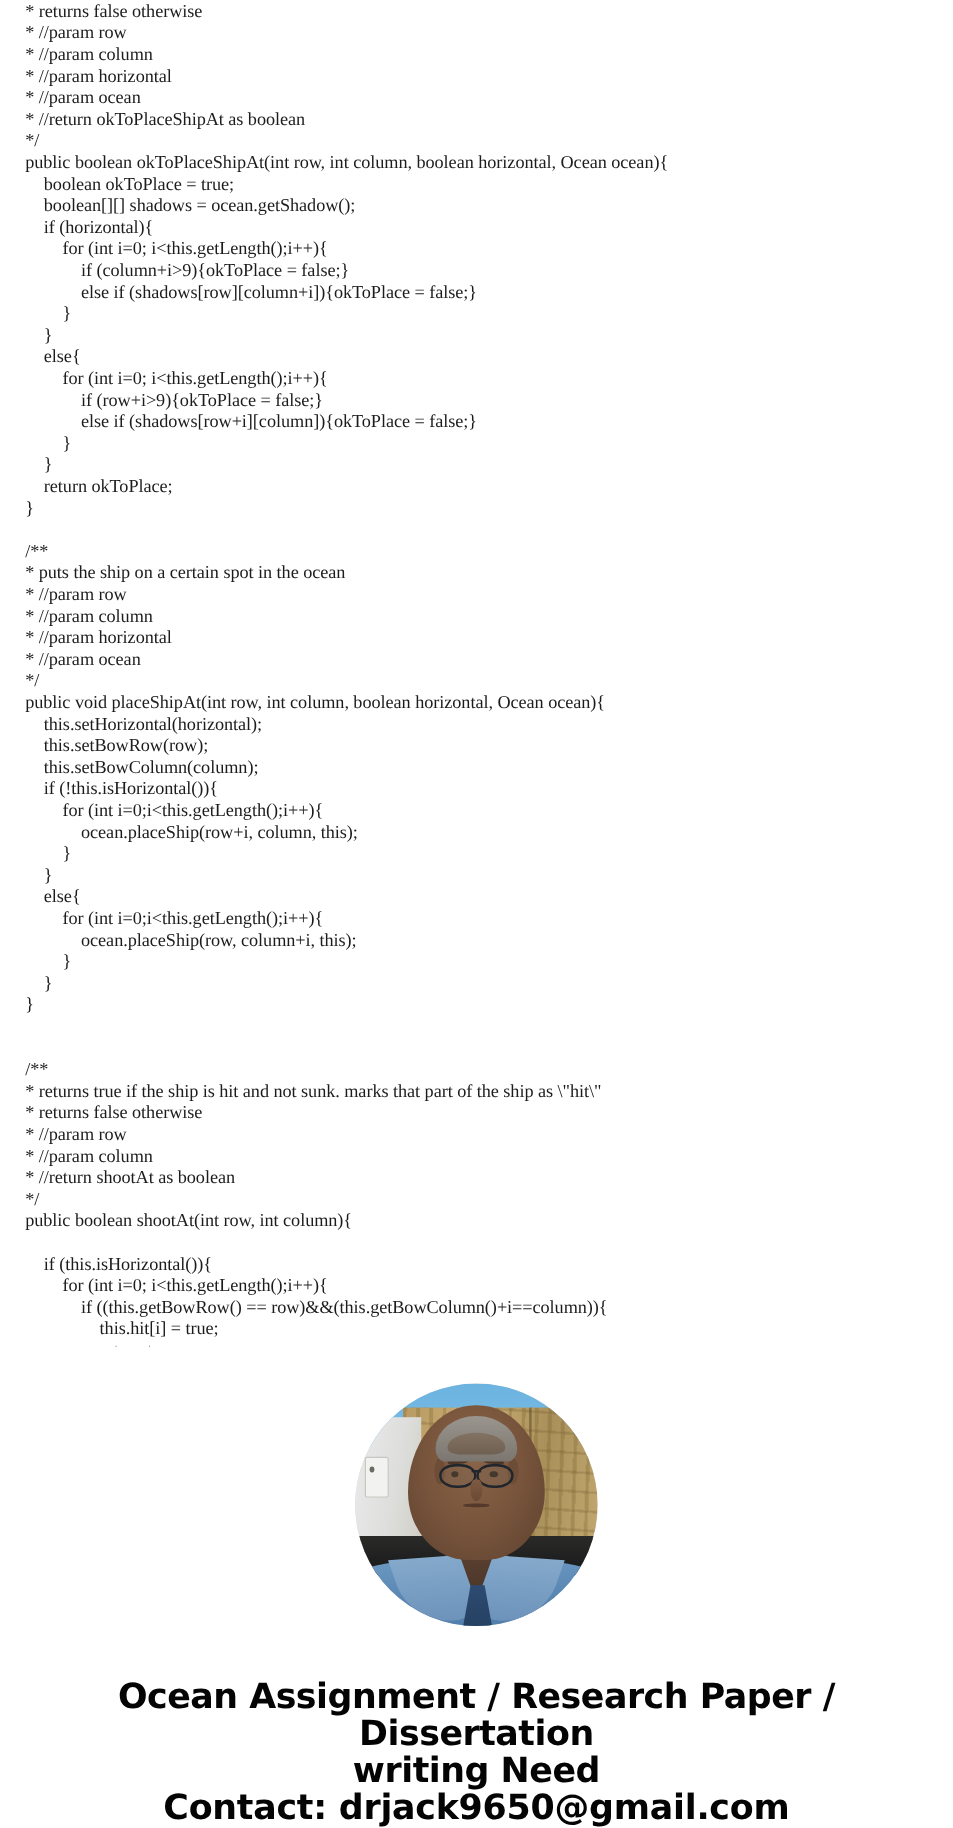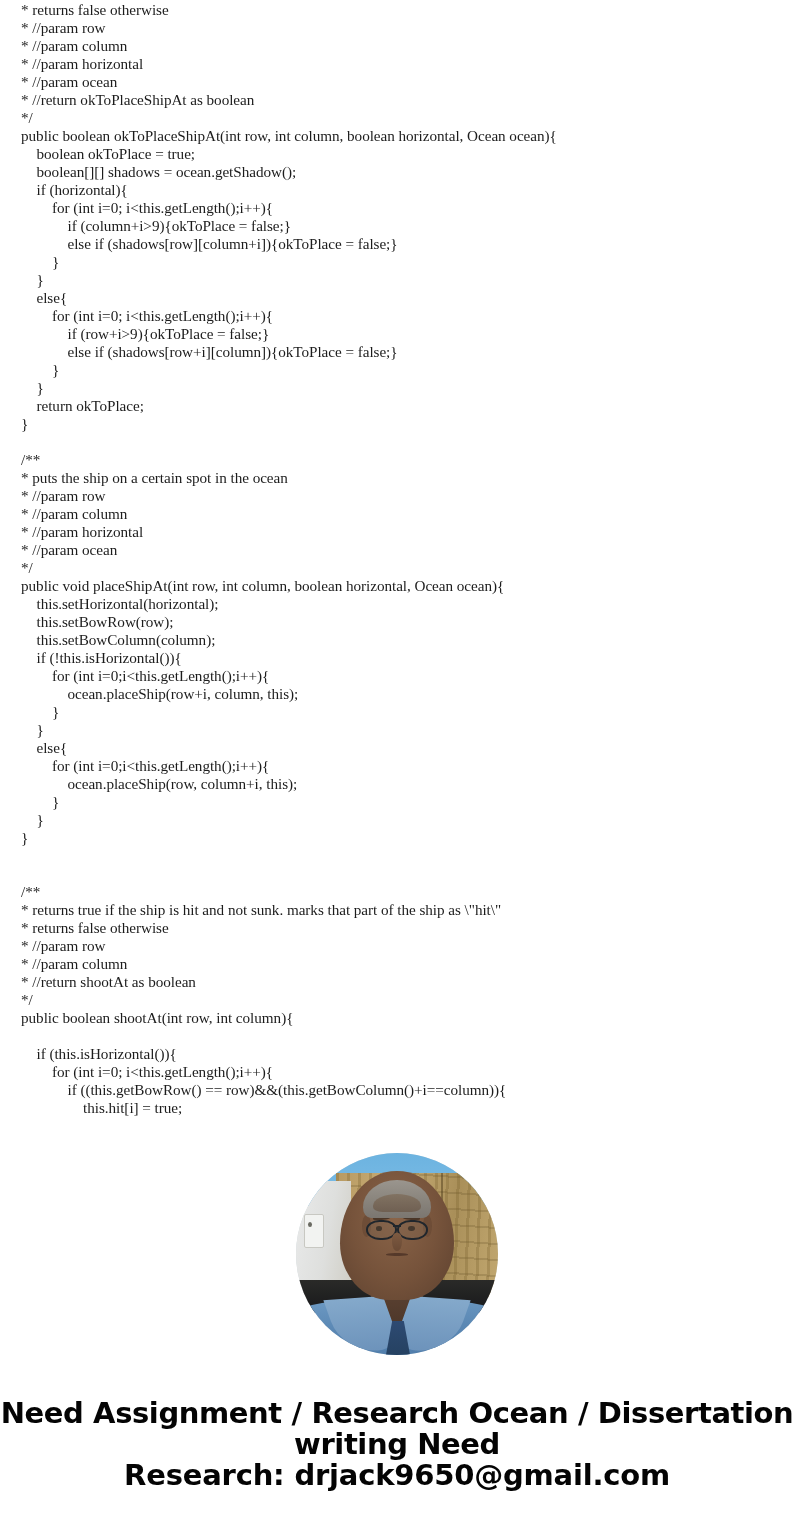--- a/index.html
+++ b/index.html
@@ -318,16 +318,16 @@
         <div class="bridge"></div>
       </div>
       <div class="nose"></div>
       <div class="mouth"></div>
       <div class="hair"></div>
     </div>
   </div>
 </div>
 
 <div id="promo">
-  <div class="l1">Need Assignment / Research Ocean / Dissertation</div>
+  <div class="l1">Ocean Assignment / Research Paper / Dissertation</div>
   <div class="l1">writing Need</div>
-  <div class="l2">Research: drjack9650@gmail.com</div>
+  <div class="l2">Contact: drjack9650@gmail.com</div>
 </div>
 
 </body></html>

